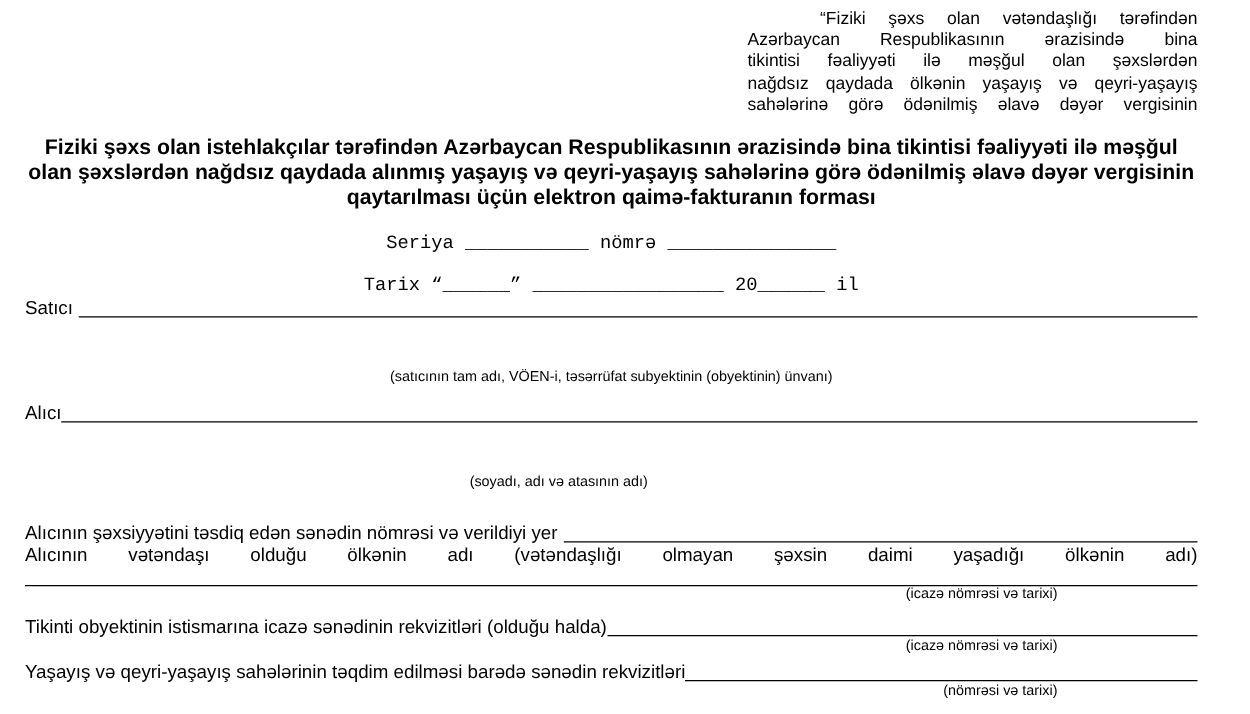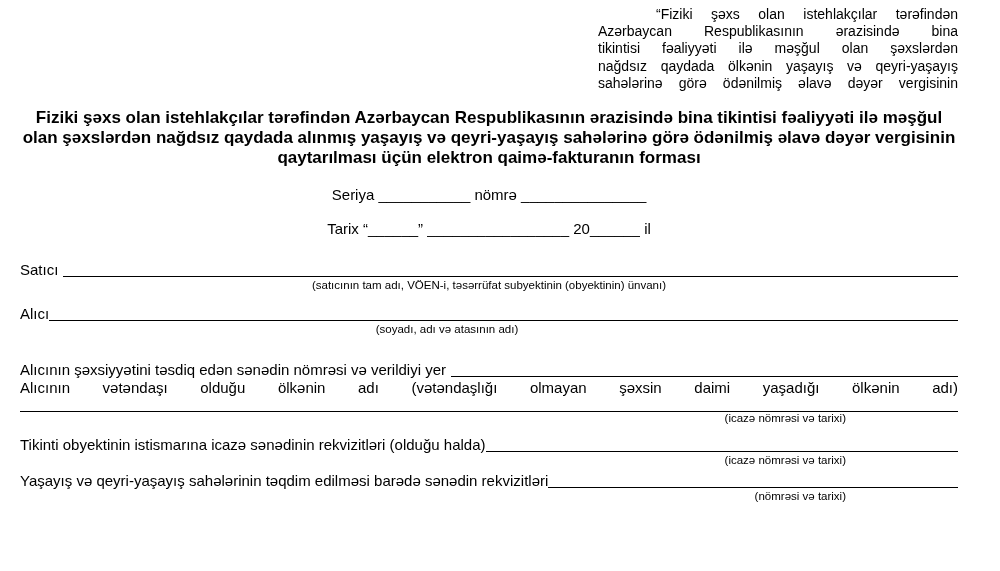--- a/index.html
+++ b/index.html
@@ -9,52 +9,52 @@
   
   .annex{width:360px;margin-left:auto;font-size:14px;line-height:17.2px;}
   .annex .jline{text-align:justify;text-align-last:justify;}
   .annex .jline.first{text-indent:58px;}
   .annex .jline.last{text-align:justify;text-align-last:left;}
 
   
   .title{margin-top:16px;text-align:center;font-weight:bold;font-size:17px;line-height:20px;}
 
   
-  .center-row{text-align:center;line-height:19px;}
+  .center-row{text-align:center;line-height:19px;font-family:Liberation Mono, monospace;}
   .m-serial{margin-top:17px;}
   .m-date{margin-top:15px;}
 
   
   .row{display:flex;align-items:flex-end;line-height:18px;white-space:nowrap;}
   .row .fill{flex:1;border-bottom:1px solid #000;margin-bottom:2px;height:0;}
   .row .fill.gap{margin-left:5px;}
-  .m-seller{margin-top:23px;}
+  .m-seller{}
   .m-buyer{margin-top:13px;align-items:flex-end;}
   .m-iddoc{margin-top:25px;}
   .m-construction{margin-top:19px;}
   .m-operation{margin-top:11px;}
   .m-handover{margin-top:5px;}
 
   
   .caption{font-size:11.5px;line-height:13px;}
-  .caption.center{text-align:center;}
+  .caption.center{text-align:center;margin-top:40px;}
   .caption.center.shift{position:relative;left:-42px;}
   .caption.right{text-align:right;padding-right:112px;}
 
   
   .jrow{margin-top:0;line-height:18px;text-align:justify;text-align-last:justify;}
   .fullline{height:14px;border-bottom:1px solid #000;}
 </style>
 </head>
 <body>
 
 <div class="page">
 
   <div class="annex">
-    <div class="jline first">“Fiziki şəxs olan istehlakçılar tərəfindən</div>
+    <div class="jline first">“Fiziki şəxs olan vətəndaşlığı tərəfindən</div>
     <div class="jline">Azərbaycan Respublikasının ərazisində bina</div>
     <div class="jline">tikintisi fəaliyyəti ilə məşğul olan şəxslərdən</div>
     <div class="jline">nağdsız qaydada ölkənin yaşayış və qeyri-yaşayış</div>
     <div class="jline">sahələrinə görə ödənilmiş əlavə dəyər vergisinin</div>
   </div>
 
   <div class="title">Fiziki şəxs olan istehlakçılar tərəfindən Azərbaycan Respublikasının ərazisində bina tikintisi fəaliyyəti ilə məşğul olan şəxslərdən nağdsız qaydada alınmış yaşayış və qeyri-yaşayış sahələrinə görə ödənilmiş əlavə dəyər vergisinin qaytarılması üçün elektron qaimə-fakturanın forması</div>
 
   <div class="center-row m-serial">Seriya ___________ nömrə _______________</div>
   <div class="center-row m-date">Tarix “______” _________________ 20______ il</div>

